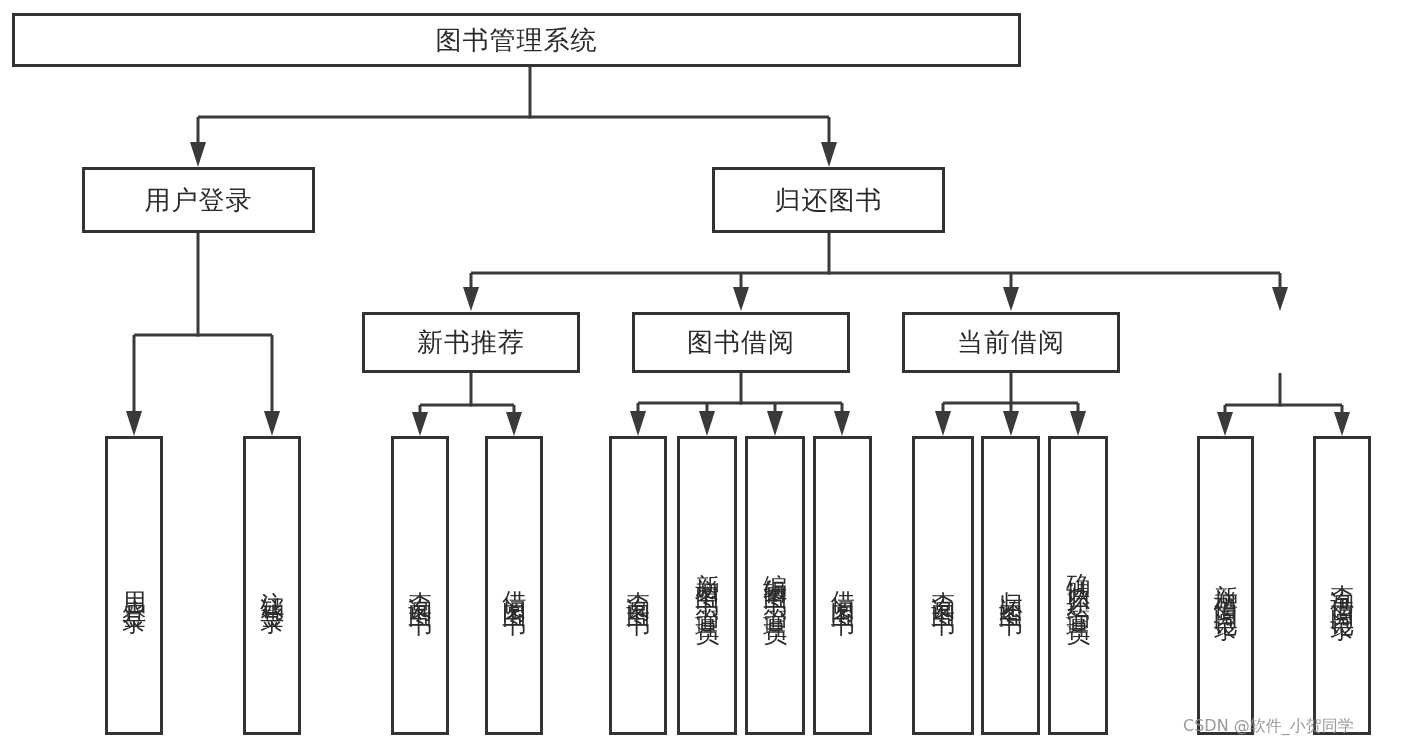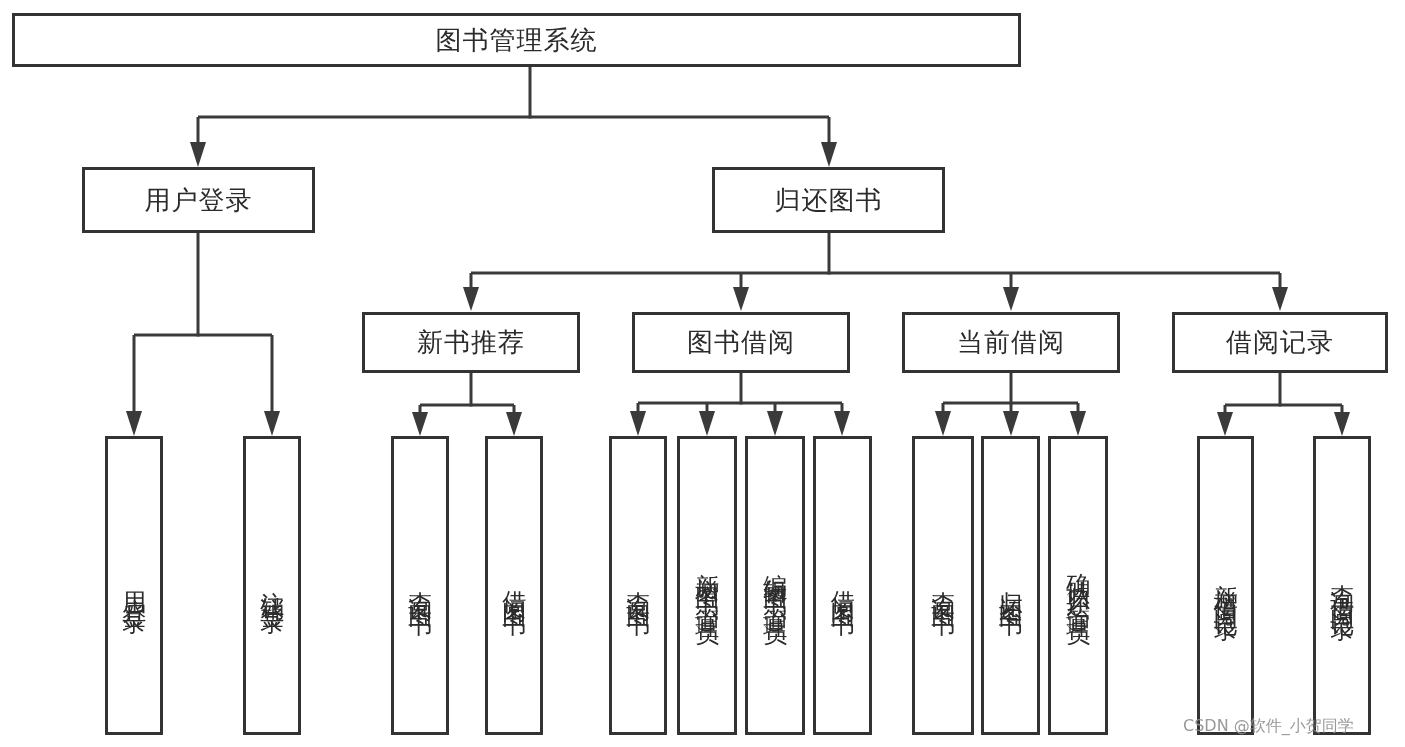--- a/index.html
+++ b/index.html
@@ -143,23 +143,20 @@
 
   <div class="box h-box" style="left:362px; top:312px; width:218px; height:61px;">
     <span>新书推荐</span>
   </div>
   <div class="box h-box" style="left:902px; top:312px; width:218px; height:61px;">
     <span>当前借阅</span>
   </div>
   <div class="box h-box" style="left:632px; top:312px; width:218px; height:61px;">
     <span>图书借阅</span>
   </div>
-  <div class="box h-box" style="left:1172px; top:312px; width:216px; height:61px;">
-    <span>借阅记录</span>
-  </div>
 
   <div class="box leaf" style="left:105px; top:436px; width:58px; height:299px;">
     <span>用户登录</span>
   </div>
   <div class="box leaf" style="left:243px; top:436px; width:58px; height:299px;">
     <span>注销登录</span>
   </div>
 
   <div class="box leaf" style="left:391px; top:436px; width:58px; height:299px;">
     <span>查询图书</span>

